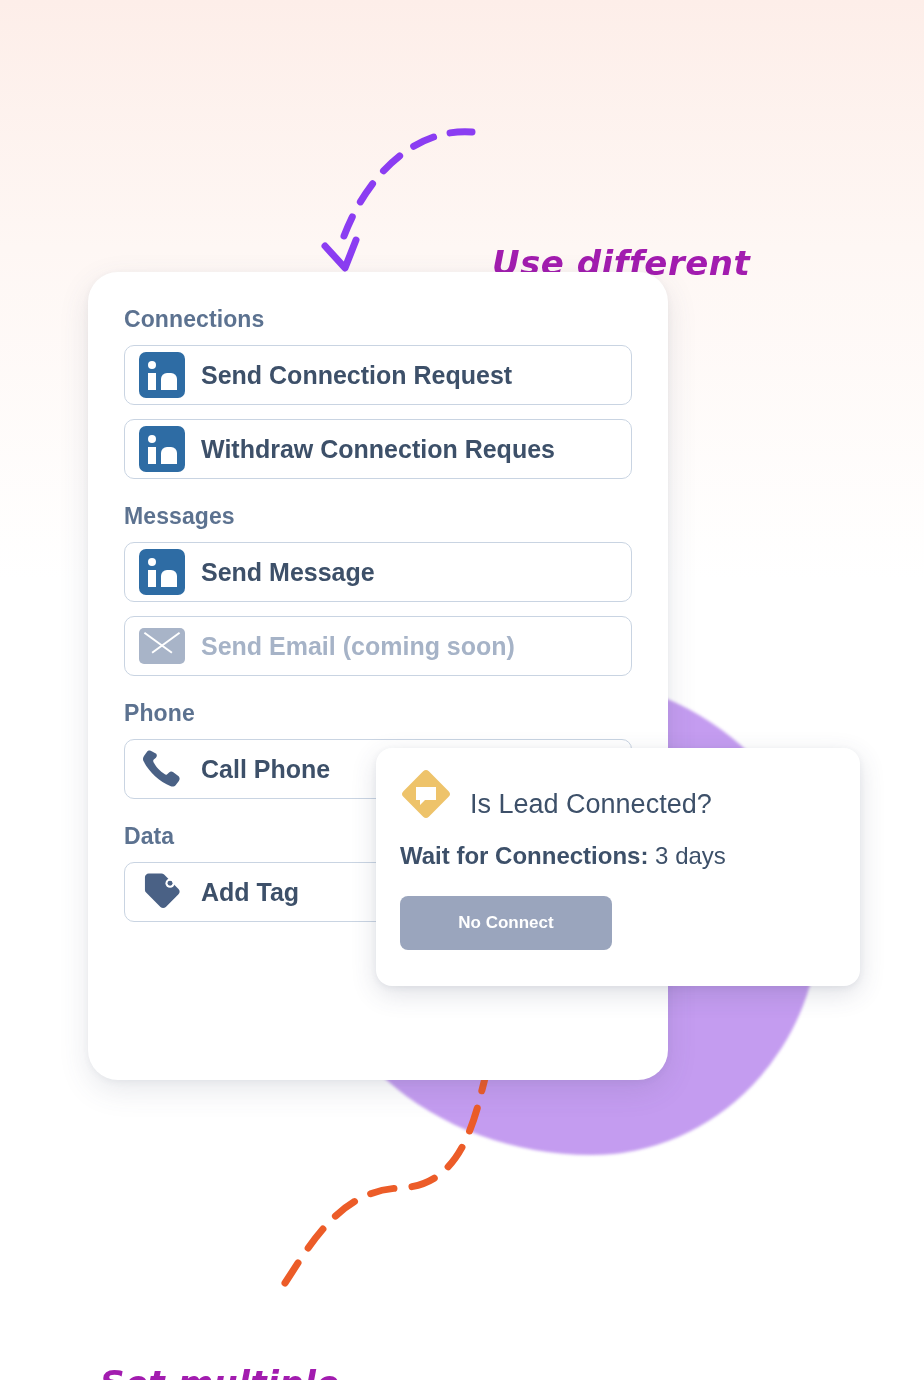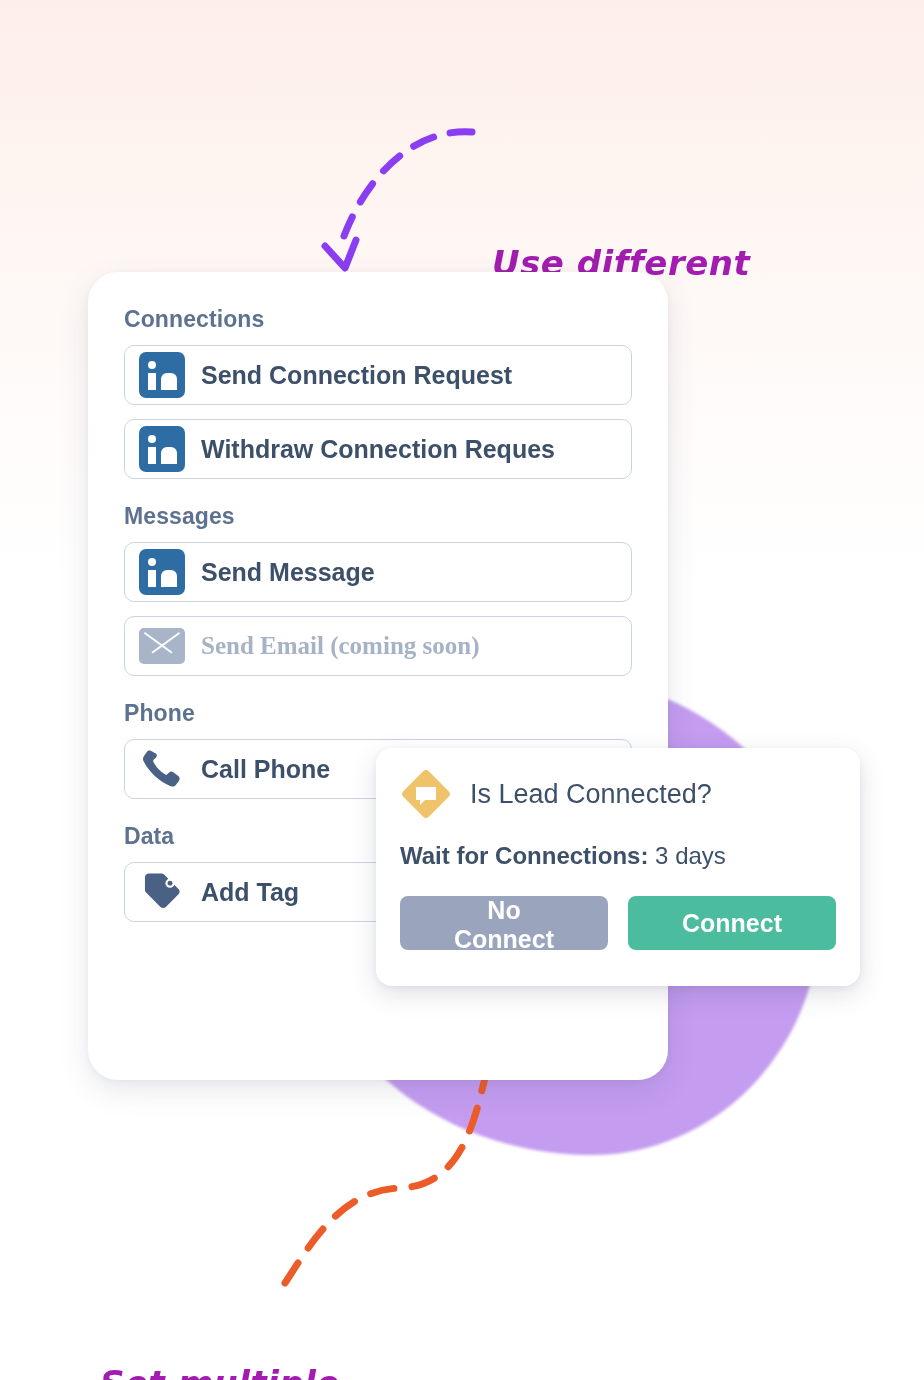--- a/index.html
+++ b/index.html
@@ -98,21 +98,20 @@
   }
   .action-label {
     font-size: 25px;
     font-weight: 700;
     color: #3c4f६9;
     color: #3d5069;
     margin-left: 16px;
   }
   .action-row.disabled .action-label {
     color: #a6b3c7;
-    font-family: Liberation Serif, serif;
   }
 
   
   .icon-li {
     width: 46px;
     height: 46px;
     border-radius: 7px;
     background: #2e6ca4;
     flex: 0 0 auto;
     position: relative;
@@ -187,21 +186,21 @@
     width: 484px;
     height: 238px;
     background: #ffffff;
     border-radius: 16px;
     box-shadow: 0 8px 26px rgba(60, 70, 100, 0.16), 0 2px 6px rgba(60, 70, 100, 0.07);
     box-sizing: border-box;
     padding: 20px 24px;
   }
   .popup-head {
     display: flex;
-    align-items: center;
+    align-items: flex-end;
     gap: 18px;
   }
   .icon-diamond {
     width: 52px;
     height: 52px;
     flex: 0 0 auto;
     position: relative;
   }
   .popup-title {
     font-size: 27px;
@@ -216,21 +215,21 @@
   .popup-wait b { font-weight: 700; }
   .popup-btns {
     display: flex;
     gap: 20px;
     margin-top: 26px;
   }
   .btn {
     border: none;
     border-radius: 8px;
     height: 54px;
-    font-size: 25px;
+    font-size: 17px;
     font-weight: 700;
     color: #ffffff;
     font-family: "Liberation Sans", sans-serif;
     cursor: pointer;
     padding: 0 34px;
   }
   .btn-no { background: #9aa5bd; width: 212px; }
   .btn-yes { background: #4cbc9e; width: 212px; }
 </style>
 </head>
@@ -329,15 +328,14 @@
     <span class="popup-title">Is Lead Connected?</span>
   </div>
 
   <div class="popup-wait">
     <b>Wait for Connections:</b>
     <span>3 days</span>
   </div>
 
   <div class="popup-btns">
     <button class="btn btn-no">No Connect</button>
-    <button class="btn btn-yes">Connect</button>
   </div>
 </div>
 
 </body></html>

